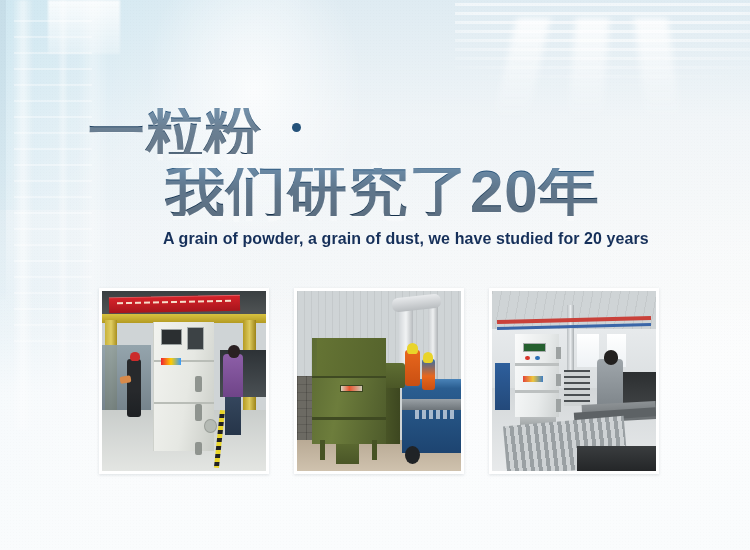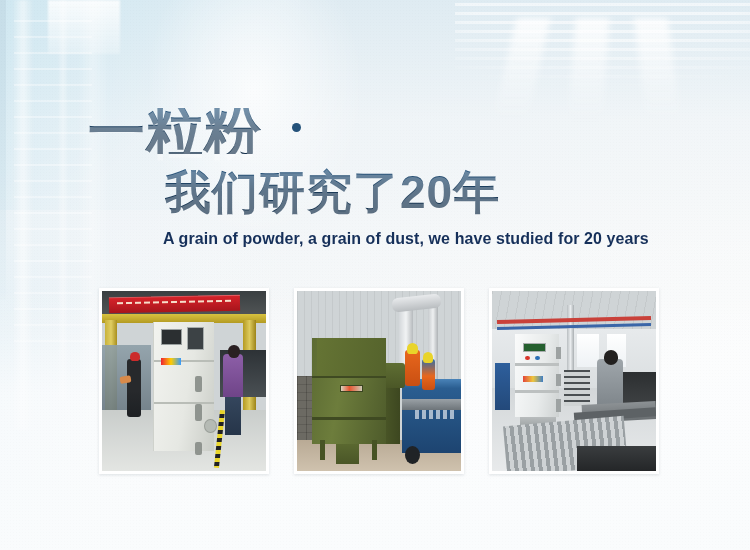--- a/index.html
+++ b/index.html
@@ -103,21 +103,21 @@
   }
   .line1 .seg{ display:inline-block; }
   .dot{
     display:inline-block; width:9px; height:9px; border-radius:50%;
     background:#24527a; margin:0 30px 8px 30px;
     -webkit-text-fill-color:#24527a;
     flex:0 0 auto;
   }
   .line2{
     position:absolute; left:165px; top:168px;
-    font-size:46px; line-height:48px; font-weight:bold;
+    font-size:60px; line-height:48px; font-weight:bold;
     letter-spacing:1px; white-space:nowrap;
     background:linear-gradient(180deg,#2a5880 0%,#1b3b59 45%,#16314b 100%);
     -webkit-background-clip:text; background-clip:text;
     -webkit-text-fill-color:transparent;
     text-shadow:0 1px 0 rgba(255,255,255,.3);
   }
   .subtitle{
     position:absolute; left:163px; top:229px;
     font-size:17px; font-weight:bold; color:#16305a;
     letter-spacing:.1px; white-space:nowrap;

